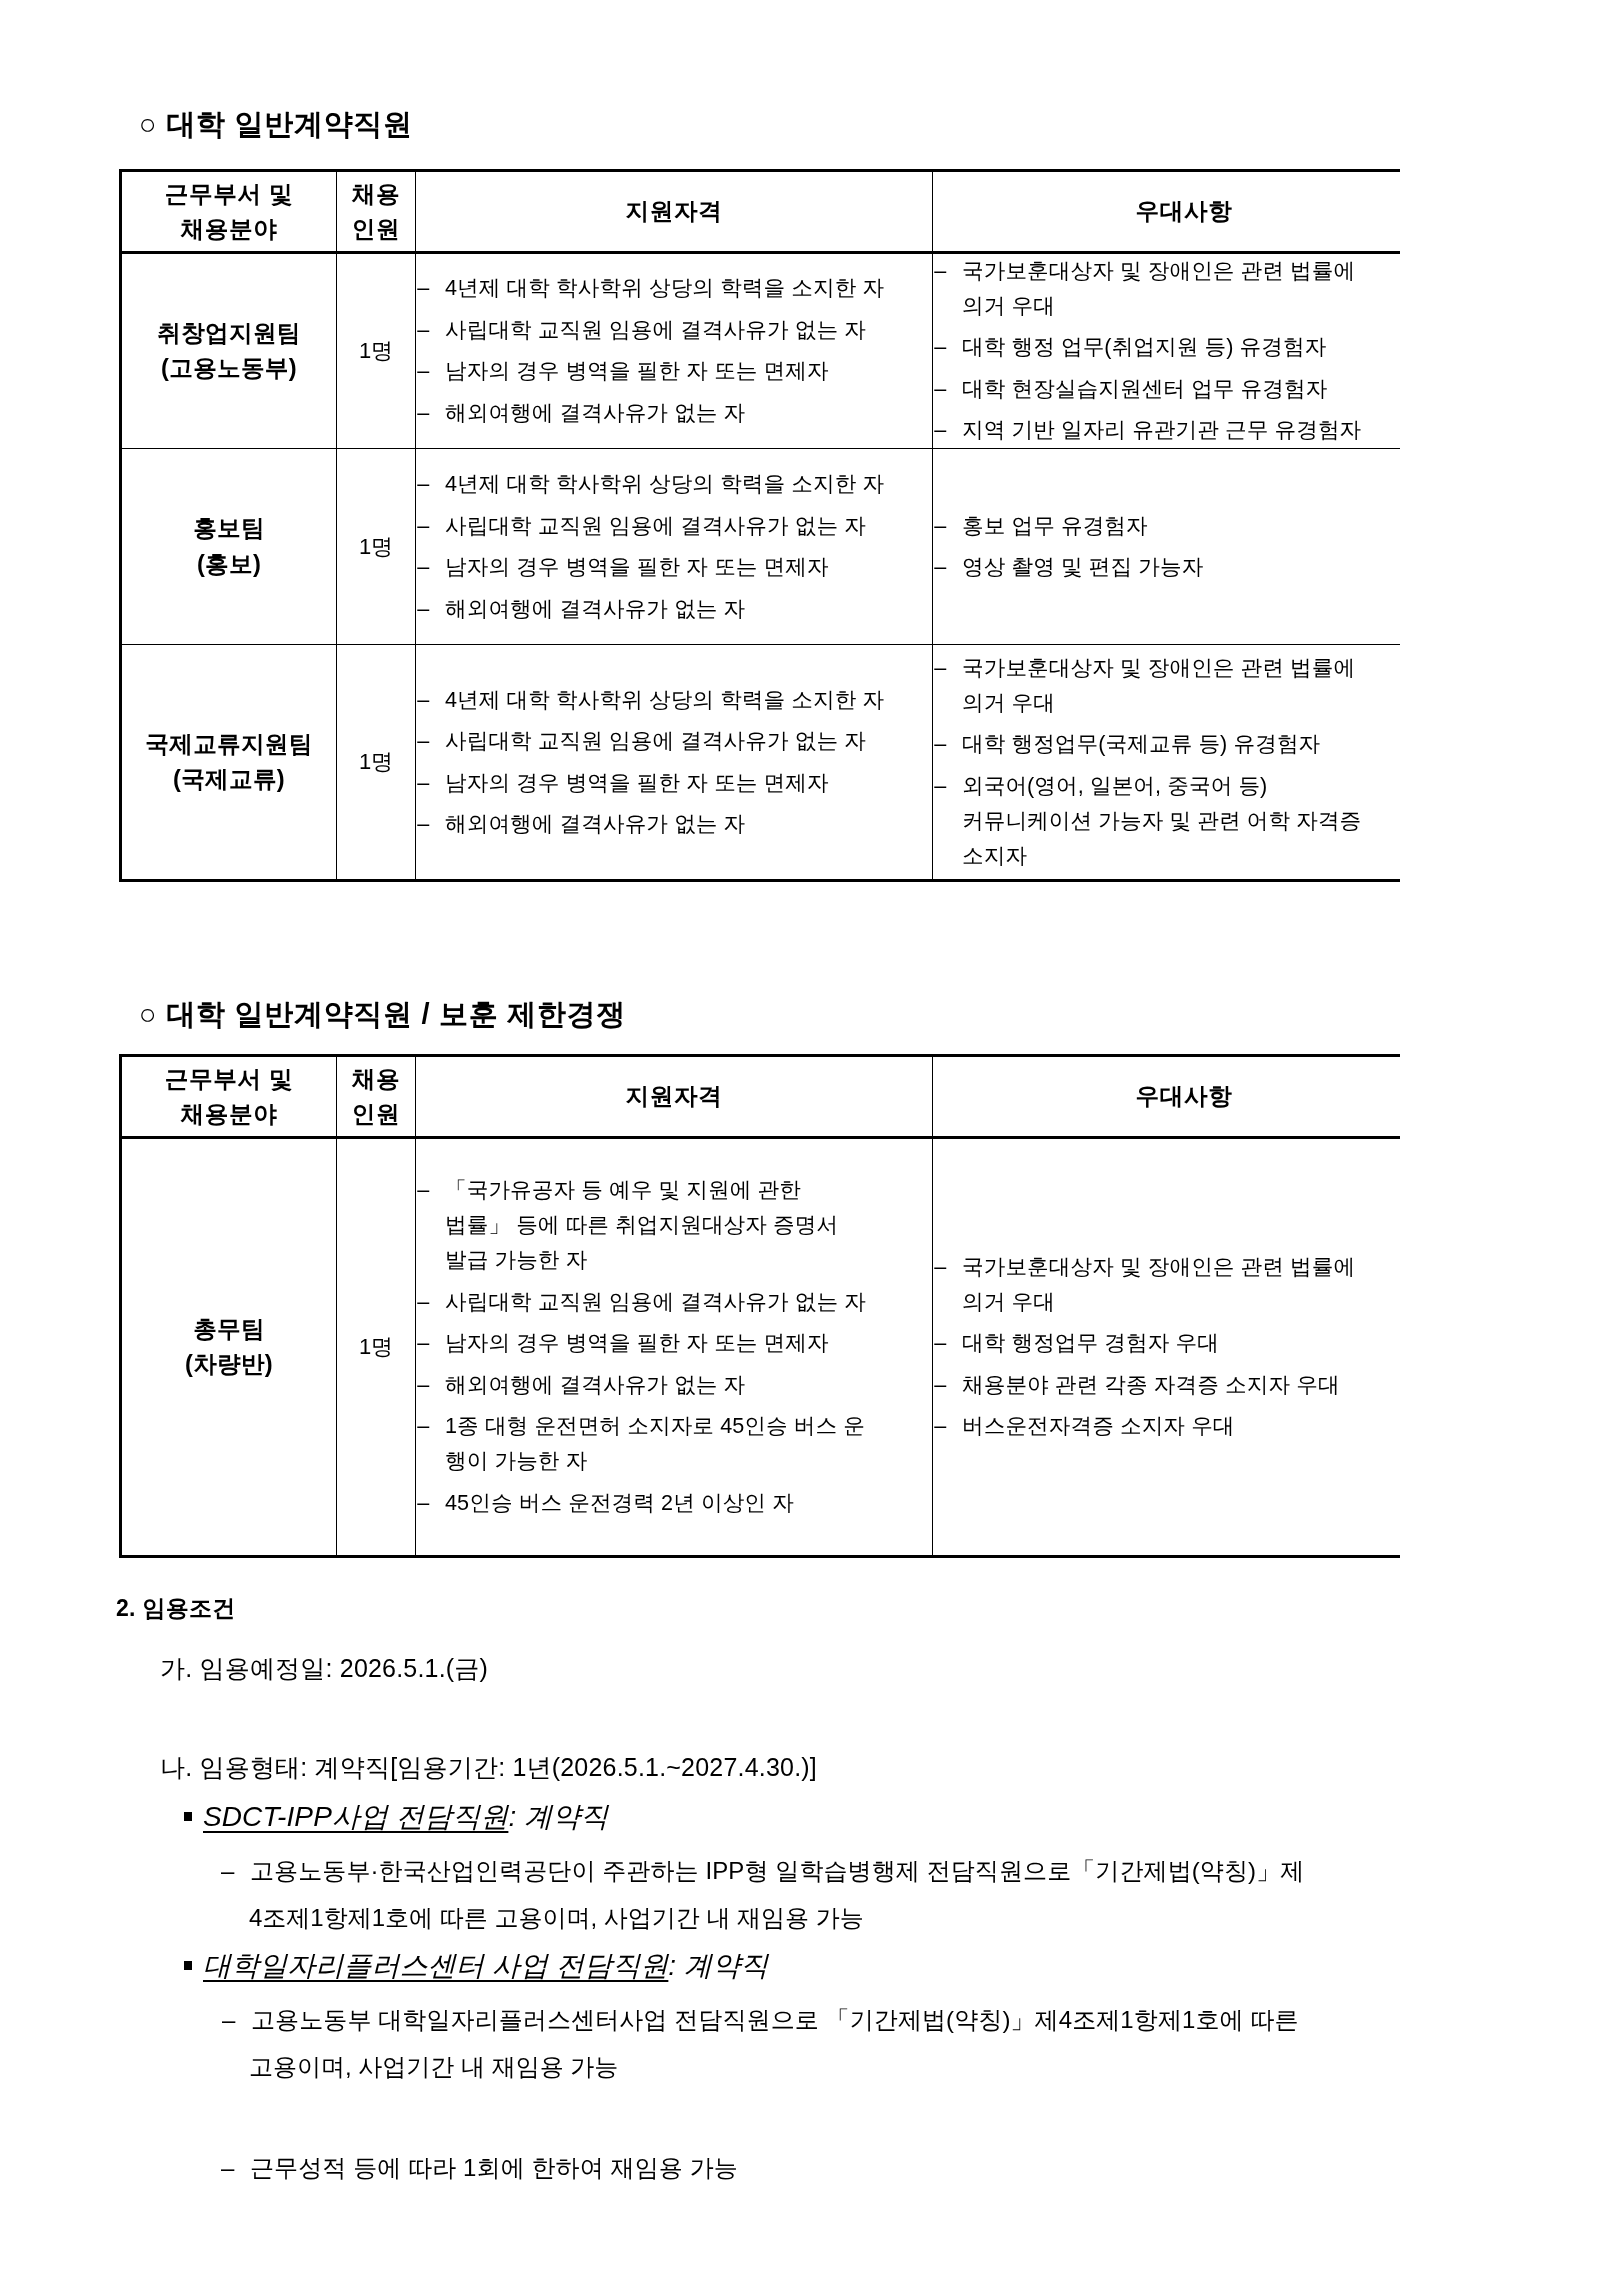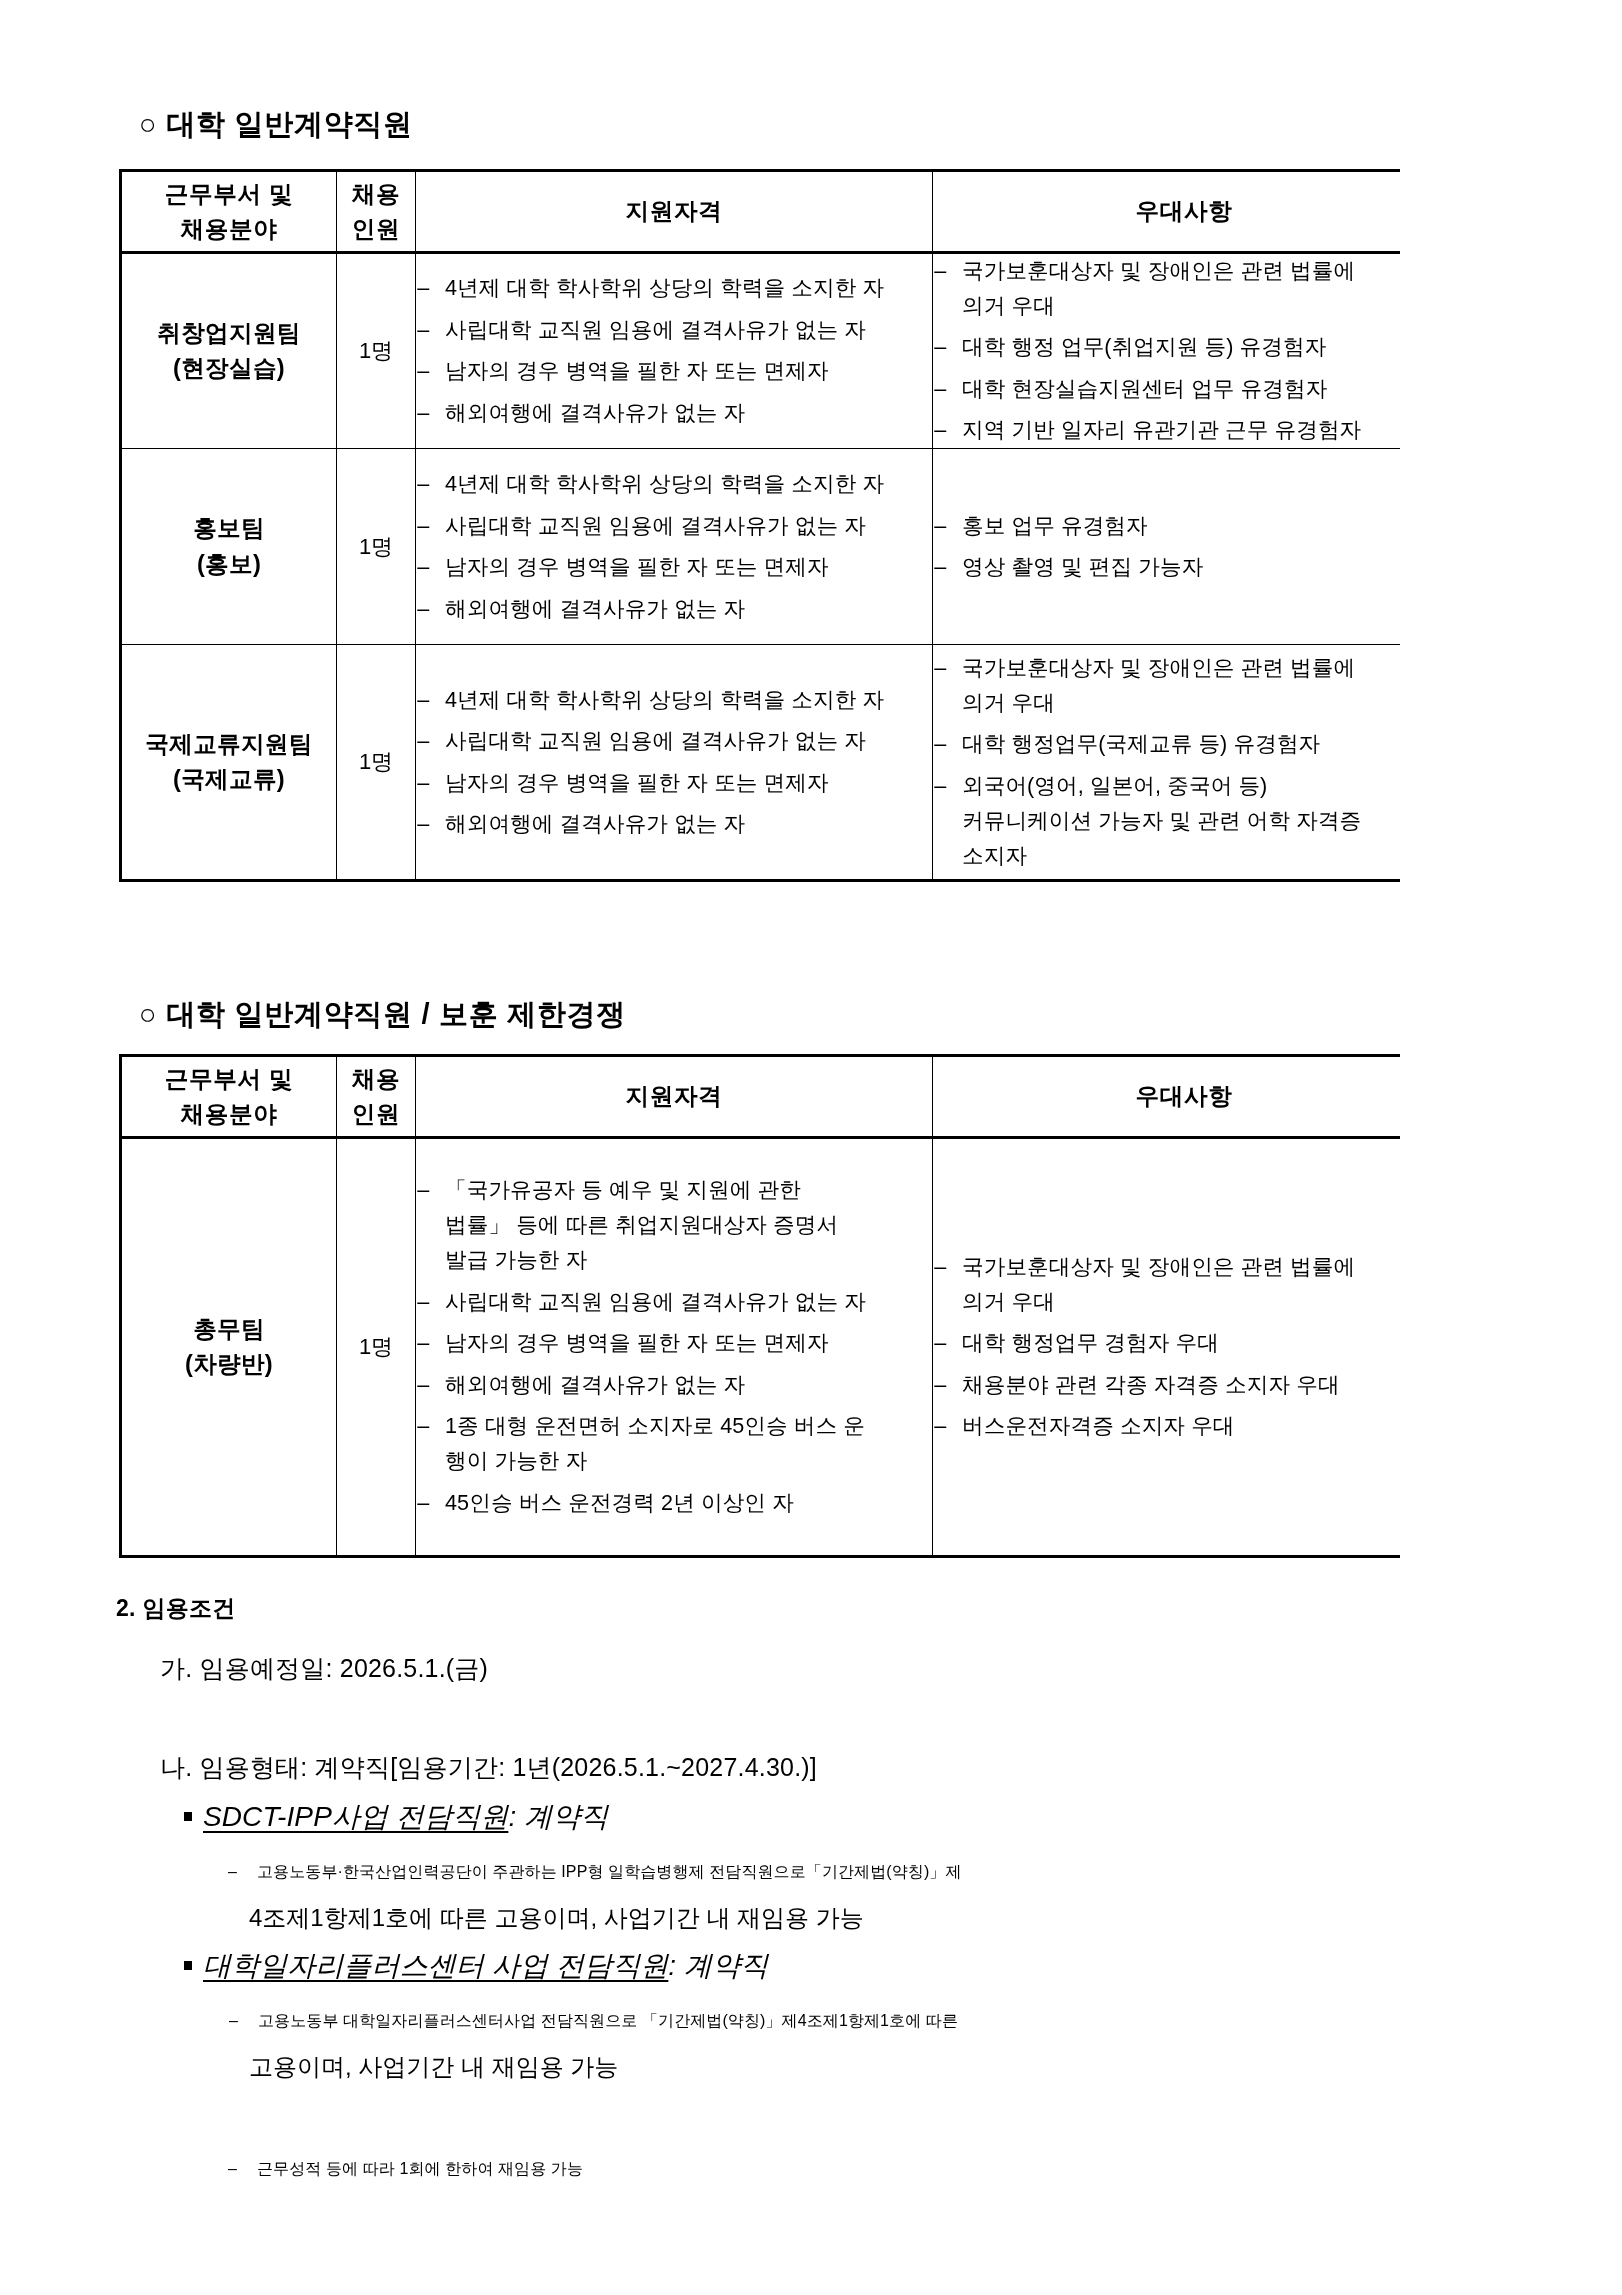--- a/index.html
+++ b/index.html
@@ -143,23 +143,23 @@
     content: "";
     position: absolute;
     left: 2.6px;
     top: 14.4px;
     width: 8.5px;
     height: 8.5px;
     background: #000;
   }
   .lvl-sq .ul { text-decoration: underline; text-underline-offset: 4.6px; }
   .lvl-dash {
-    font-size: 16px;
+    font-size: 24px;
     letter-spacing: 0.1px;
-    margin: 8px;
+    margin: 1px;
     position: relative;
     padding-left: 29px;
     line-height: 1.62;
   }
   .lvl-dash::before {
     content: "\2013";
     position: absolute;
     left: 0;
     top: 0;
   }
@@ -193,21 +193,21 @@
             <div>인원</div>
           </th>
           <th>지원자격</th>
           <th>우대사항</th>
         </tr>
       </thead>
       <tbody>
         <tr style="height:196px;">
           <td class="cell-dept">
             <div>취창업지원팀</div>
-            <div>(현장실습)</div>
+            <div>(고용노동부)</div>
           </td>
           <td class="cell-count">1명</td>
           <td class="cell-list">
             <ul class="dashlist">
               <li><span class="cont">4년제 대학 학사학위 상당의 학력을 소지한 자</span></li>
               <li><span class="cont">사립대학 교직원 임용에 결격사유가 없는 자</span></li>
               <li><span class="cont">남자의 경우 병역을 필한 자 또는 면제자</span></li>
               <li><span class="cont">해외여행에 결격사유가 없는 자</span></li>
             </ul>
           </td>

